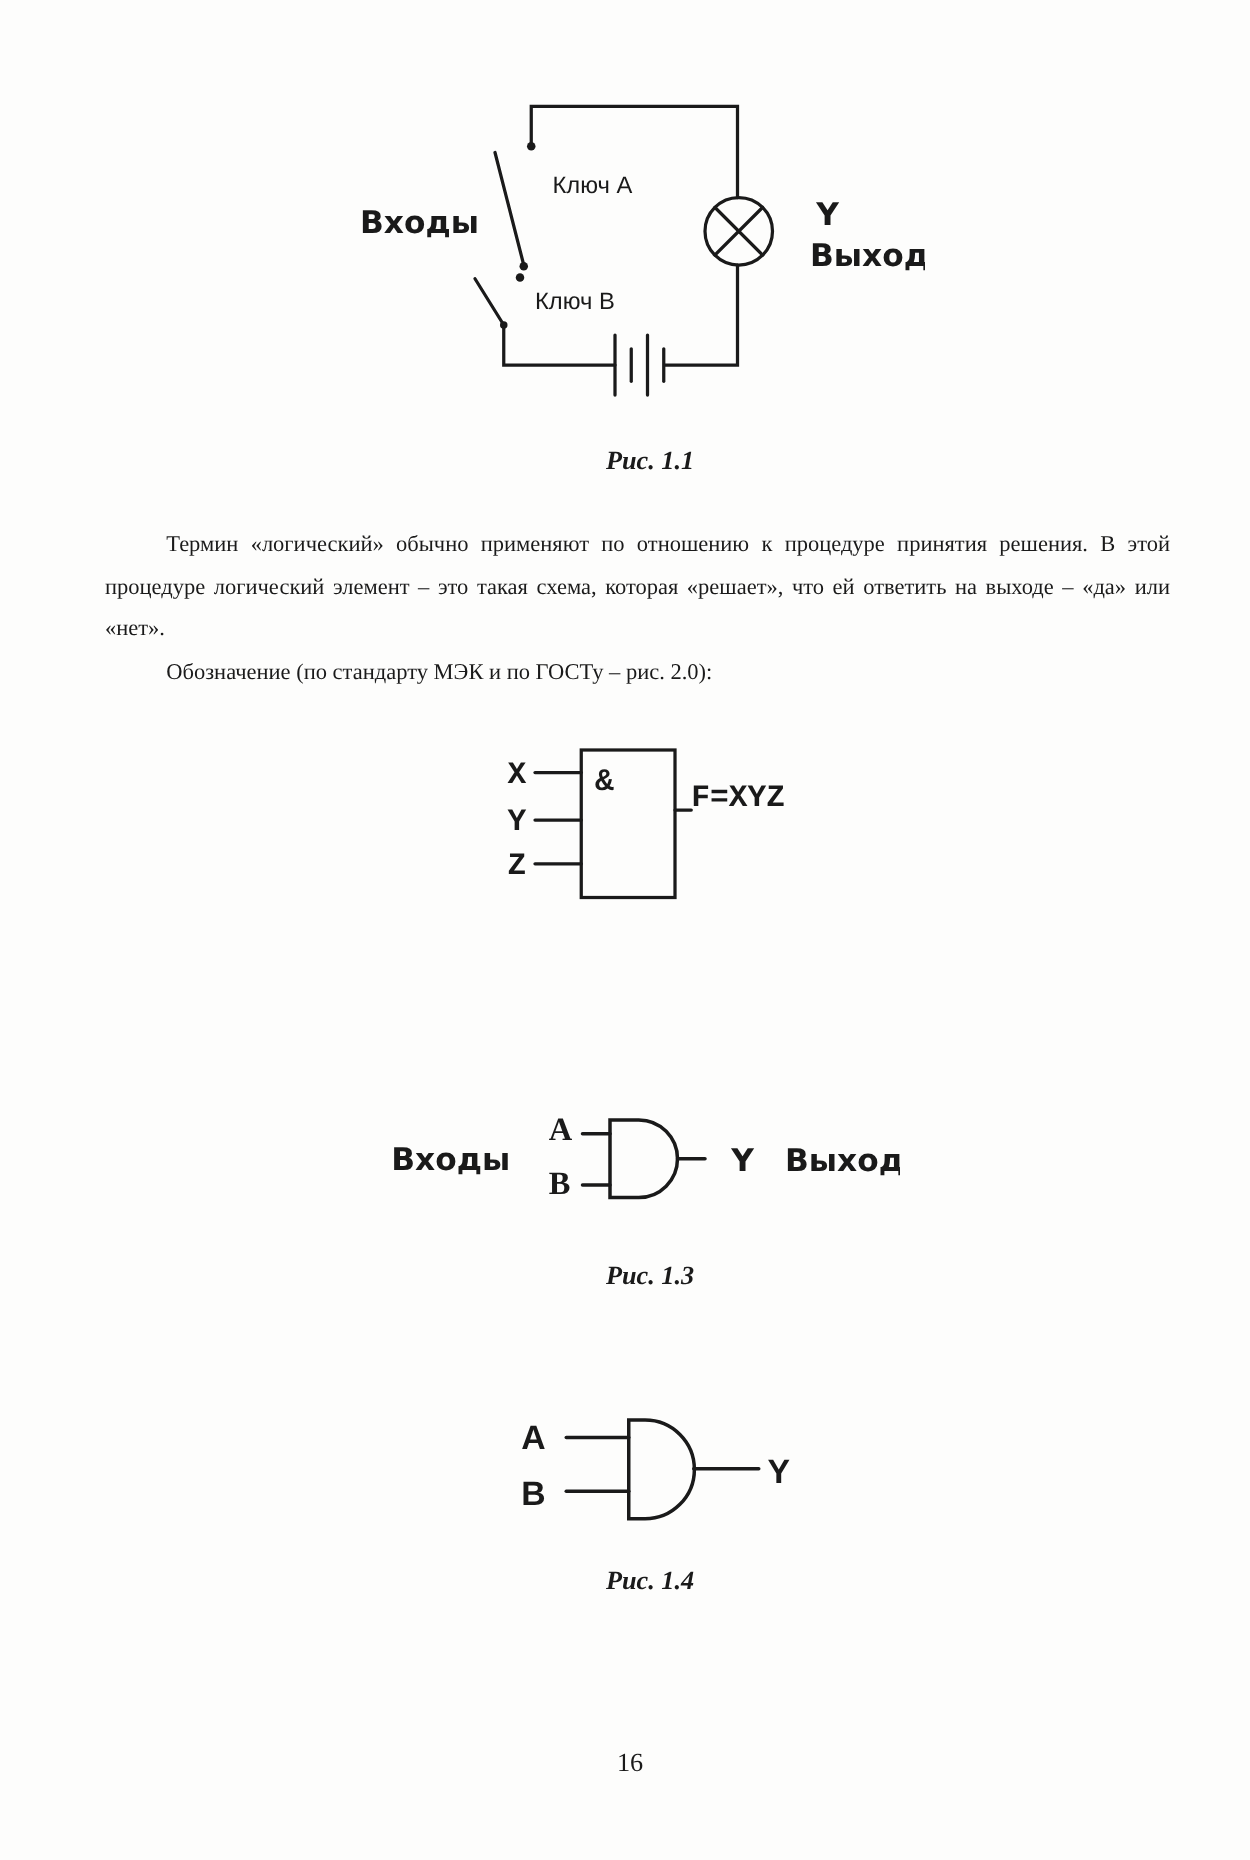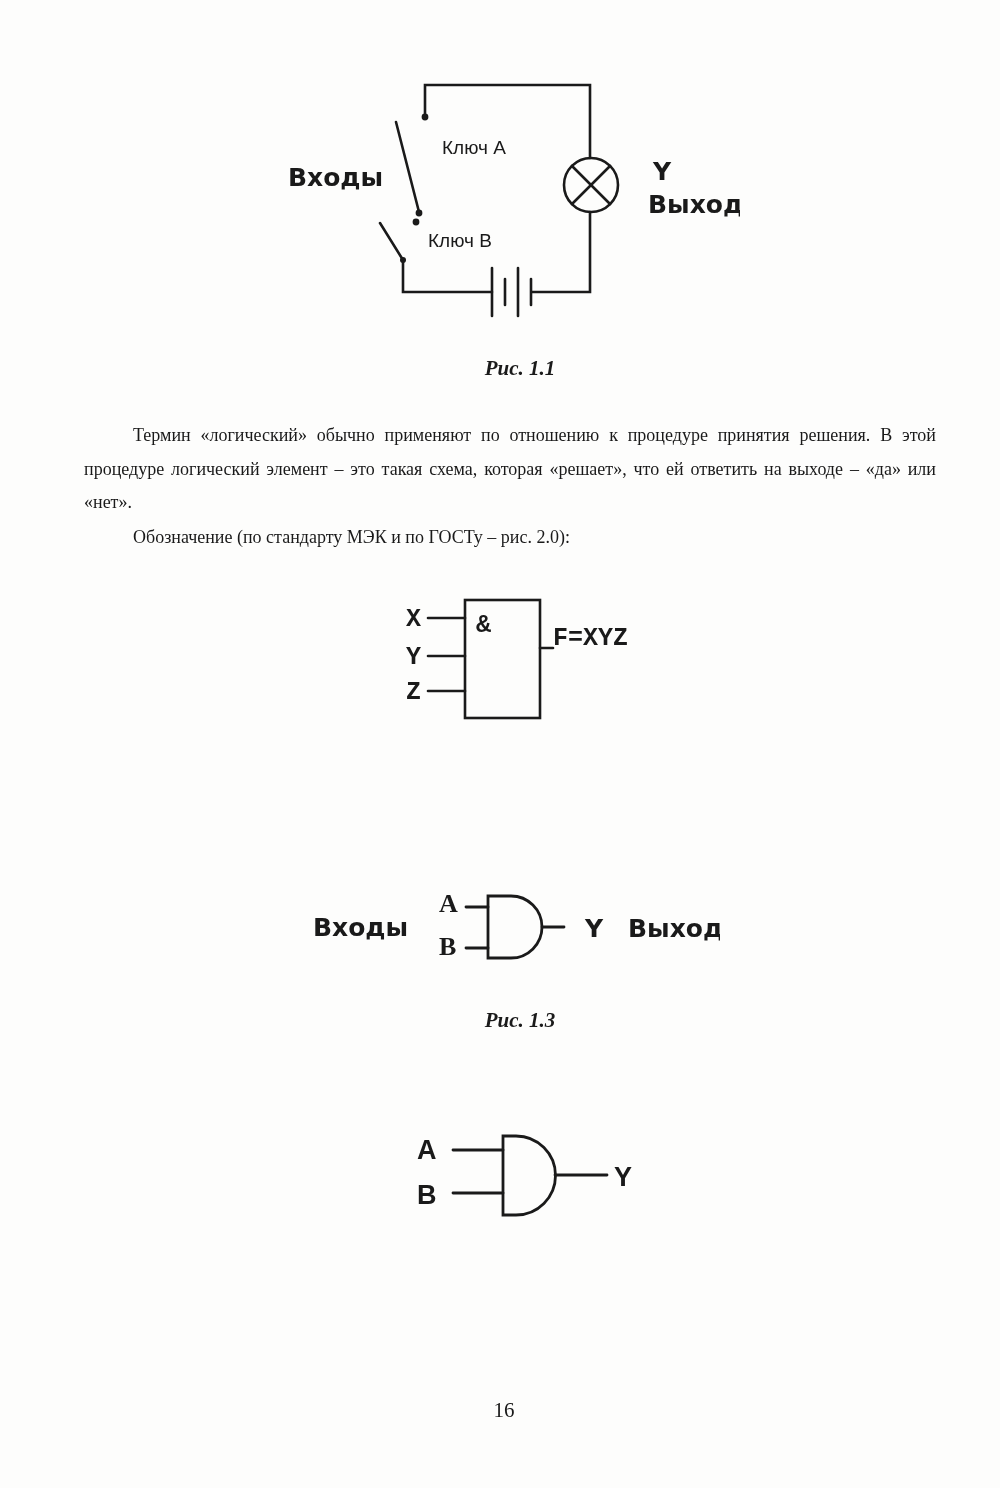--- a/index.html
+++ b/index.html
@@ -127,17 +127,18 @@
         <line x1="58" y1="30" x2="108" y2="30"></line>
         <line x1="58" y1="73" x2="108" y2="73"></line>
         <path d="M 108 16 L 121 16 A 39.5 39.5 0 0 1 121 95 L 108 95 Z"></path>
         <line x1="160" y1="55" x2="212" y2="55"></line>
       </g>
       <text x="22" y="39" class="fl5">A</text>
       <text x="22" y="84" class="fl5">B</text>
       <text x="219" y="66" class="fl5">Y</text>
     </svg>
   </div>
+  <div class="caption" style="top:1252px;">Рис. 1.4</div>
 
 
   <div class="pagenum" style="top:1398px;">16</div>
 
 </div>
 
 </body></html>

